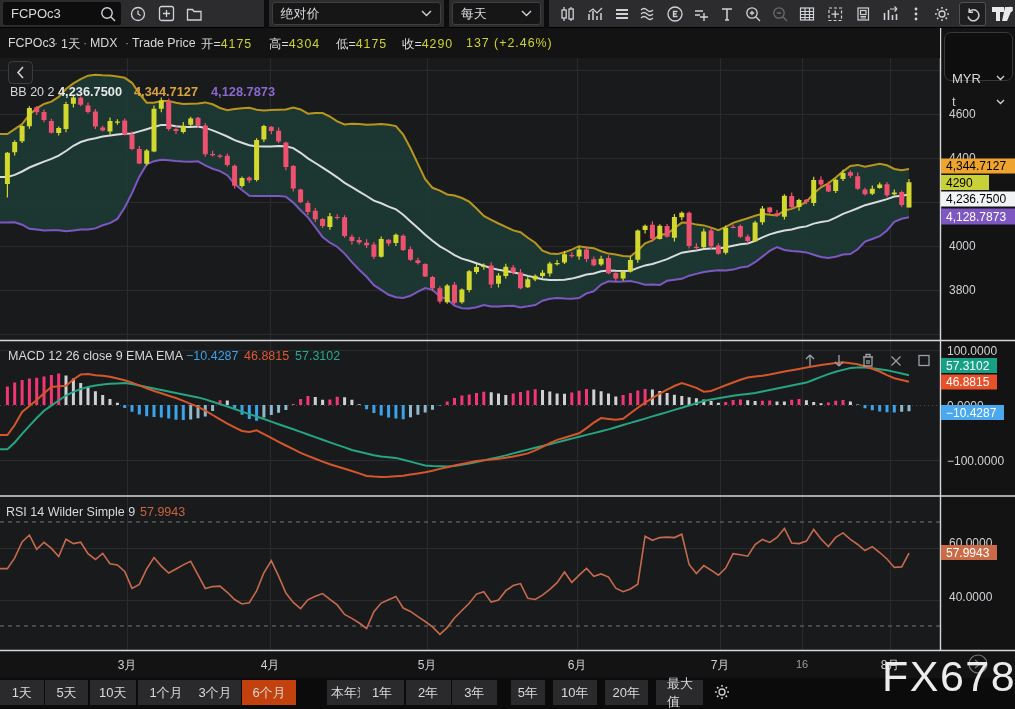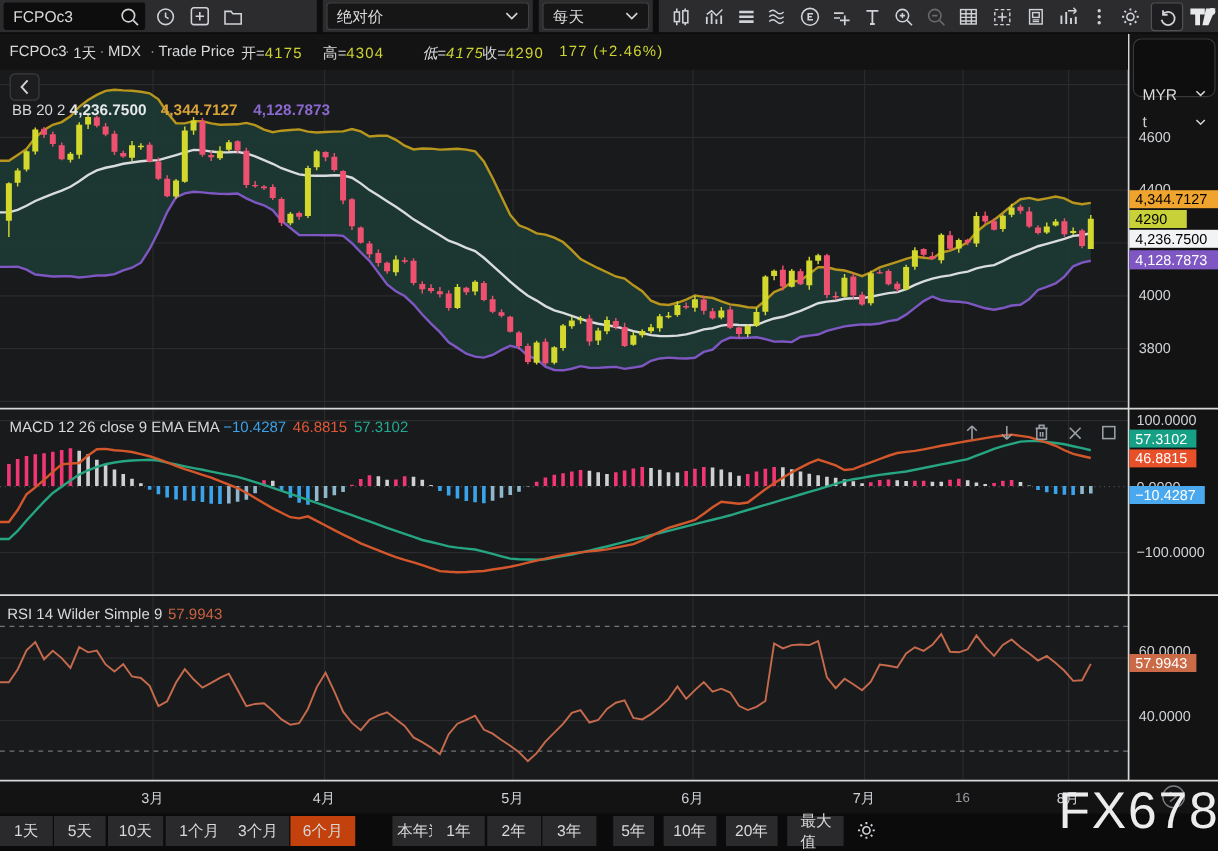--- a/index.html
+++ b/index.html
@@ -263,23 +263,23 @@
     <div id="inforow">
       <span style="position:absolute;left:8px;">FCPOc3</span>
       <span style="position:absolute;left:54px;color:#9a9ca1;">·</span>
       <span style="position:absolute;left:61px;">1天</span>
       <span style="position:absolute;left:83px;color:#9a9ca1;">·</span>
       <span style="position:absolute;left:90px;">MDX</span>
       <span style="position:absolute;left:125px;color:#9a9ca1;">·</span>
       <span style="position:absolute;left:132px;">Trade Price</span>
       <span style="position:absolute;left:201px;">开=<span class="yv">4175</span></span>
       <span style="position:absolute;left:269px;">高=<span class="yv">4304</span></span>
-      <span style="position:absolute;left:352px;font-style:italic;">低=<span class="yv">4175</span></span>
+      <span style="position:absolute;left:336px;">低=<span class="yv">4175</span></span>
       <span style="position:absolute;left:402px;">收=<span class="yv">4290</span></span>
-      <span style="position:absolute;left:466px;" class="yv">177 (+2.46%)</span>
+      <span style="position:absolute;left:466px;" class="yv">137 (+2.46%)</span>
     </div>
     <div id="myrbox">
       <div style="display:flex;align-items:center;justify-content:space-between;height:24px;padding:0 7px;margin-top:33px;">MYR<svg width="9" height="6" viewBox="0 0 9 6">
           <path d="M1 1l3.5 3.5L8 1" fill="none" stroke="#cfd2d6" stroke-width="1.3"></path>
         </svg></div>
       <div style="display:flex;align-items:center;justify-content:space-between;height:23px;padding:0 7px;color:#c9cacd;">t<svg width="9" height="6" viewBox="0 0 9 6">
           <path d="M1 1l3.5 3.5L8 1" fill="none" stroke="#cfd2d6" stroke-width="1.3"></path>
         </svg></div>
     </div>
     <div id="bottombar">

